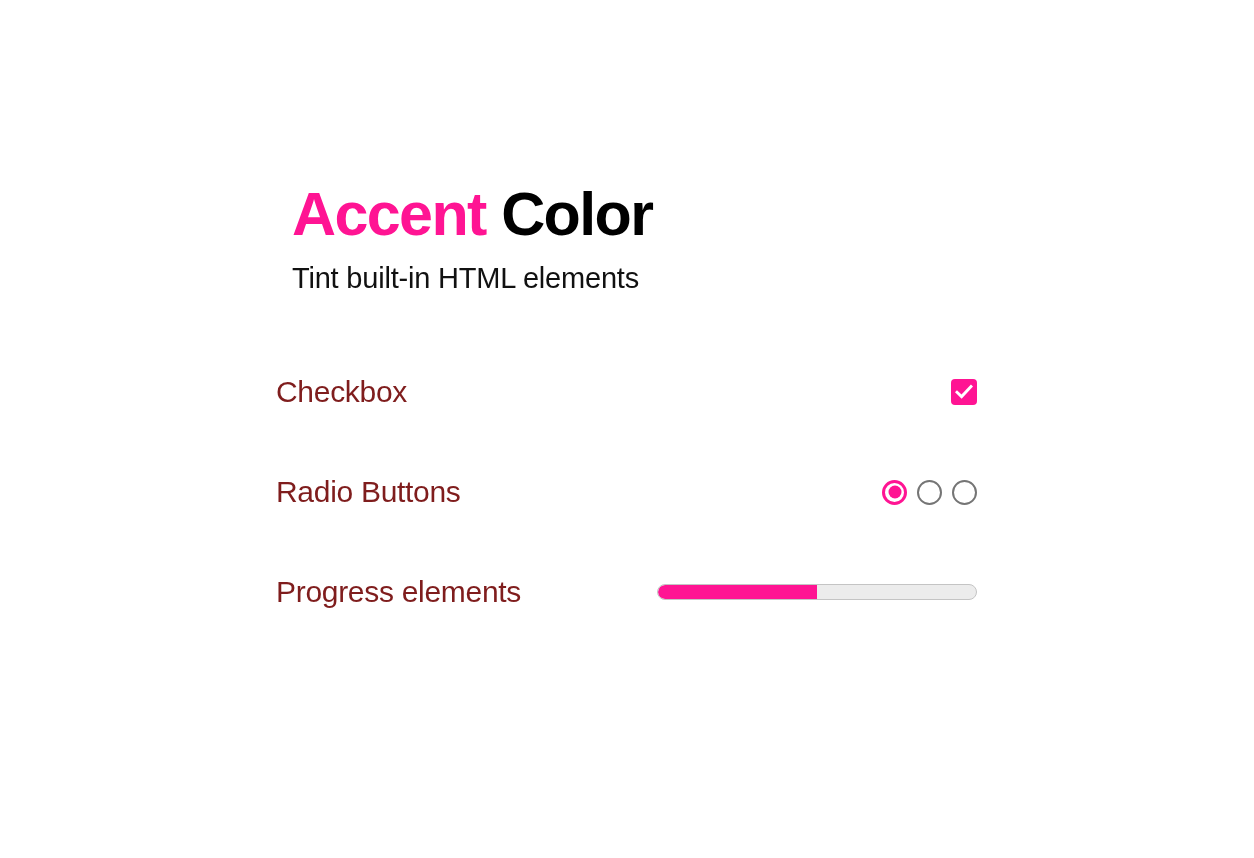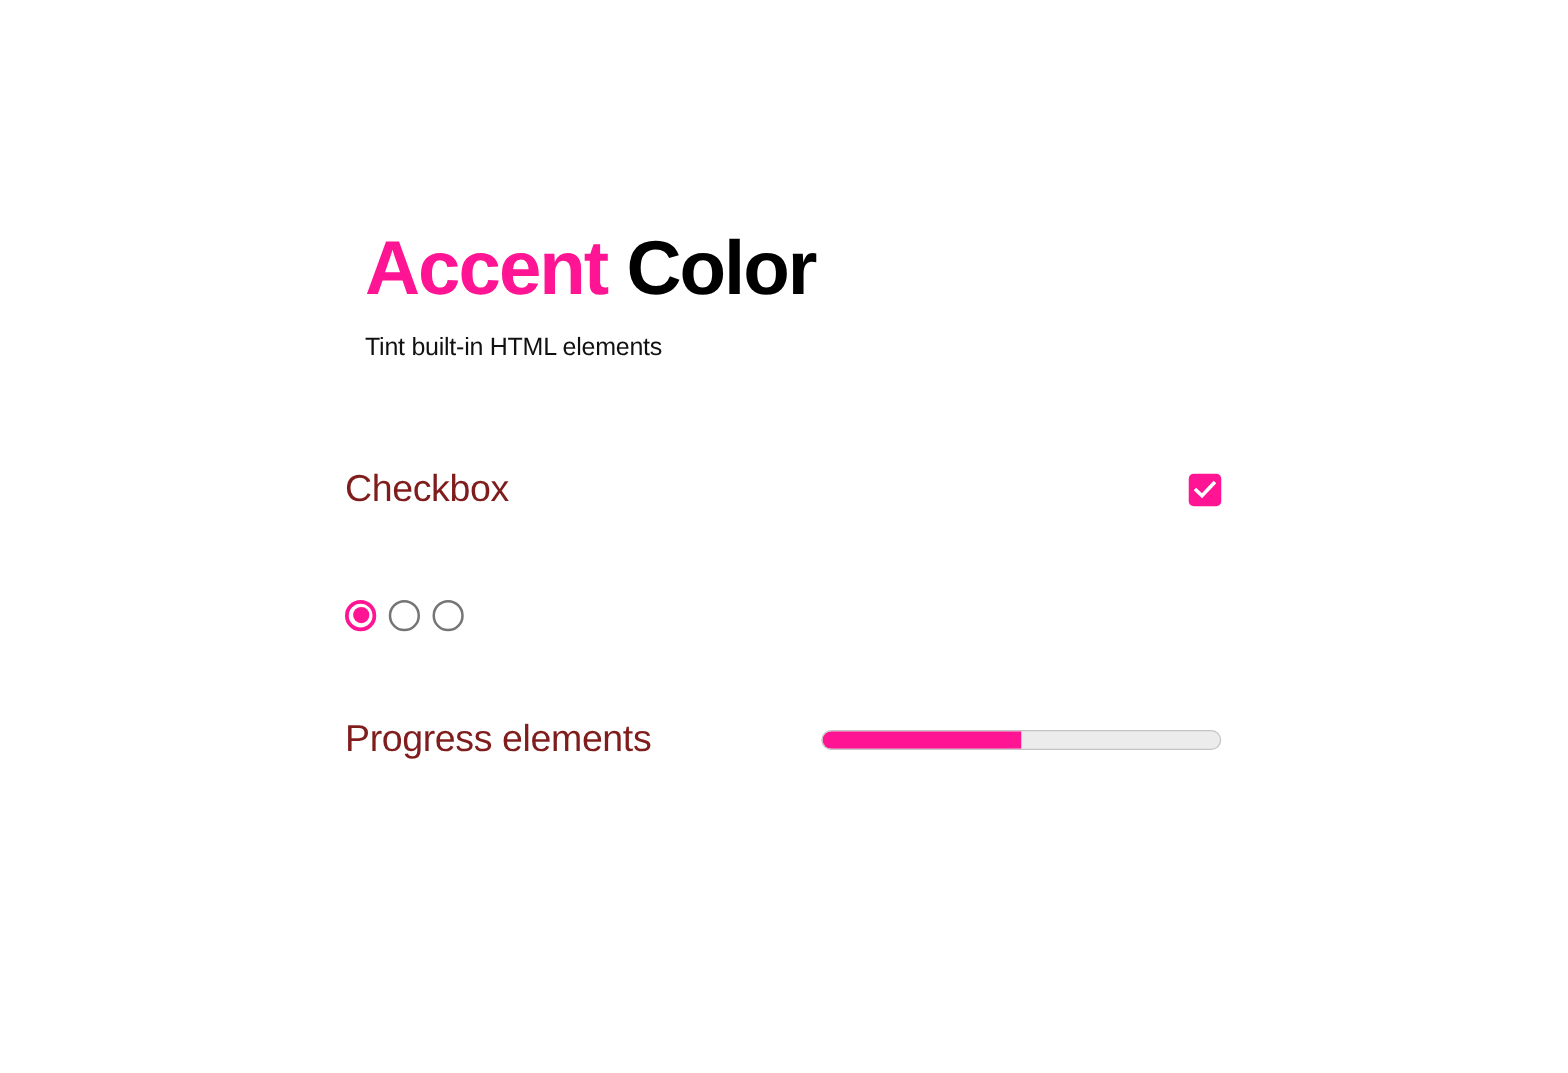--- a/index.html
+++ b/index.html
@@ -35,21 +35,21 @@
     letter-spacing: -1.6px;
     line-height: 72px;
     margin: 0;
     color: #000000;
     white-space: nowrap;
   }
   .title .accent {
     color: #ff1493;
   }
   .subtitle {
-    font-size: 20px;
+    font-size: 29px;
     font-weight: normal;
     line-height: 32px;
     margin: 12px 0 0 0;
     color: #111111;
     letter-spacing: -0.2px;
   }
 
   
   .rows {
     position: absolute;
@@ -199,20 +199,21 @@
       <span class="row-control">
         <span class="checkbox">
           <svg viewBox="0 0 18 16">
             <path d="M2 8.2 L6.6 12.6 L16 2.6" fill="none" stroke="#ffffff" stroke-width="2.9" stroke-linecap="square" stroke-linejoin="miter"></path>
           </svg>
         </span>
       </span>
     </div>
 
     <div class="row">
+      <span class="row-label">Radio Buttons</span>
       <span class="row-control">
         <span class="radio-group">
           <span class="radio checked"></span>
           <span class="radio"></span>
           <span class="radio"></span>
         </span>
       </span>
     </div>
 
 

